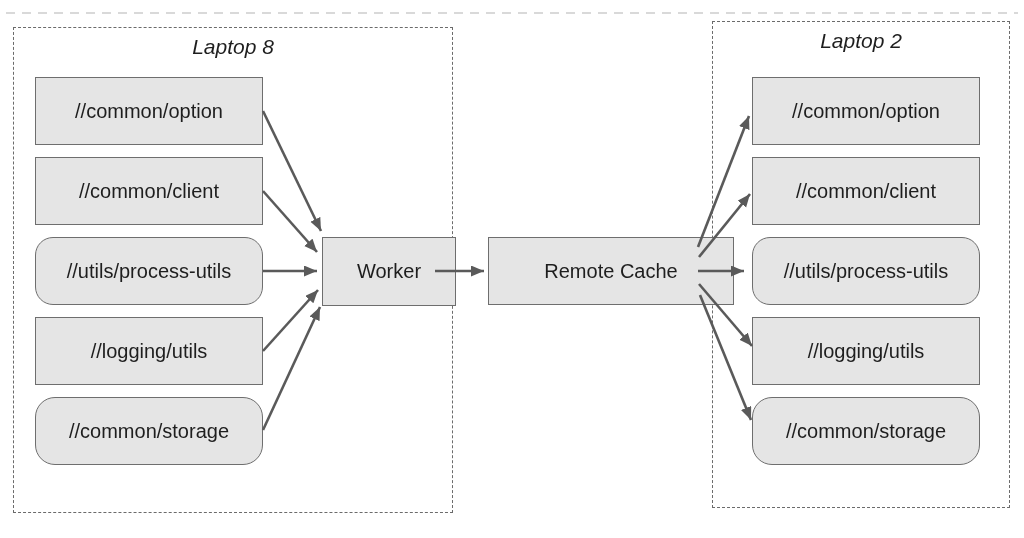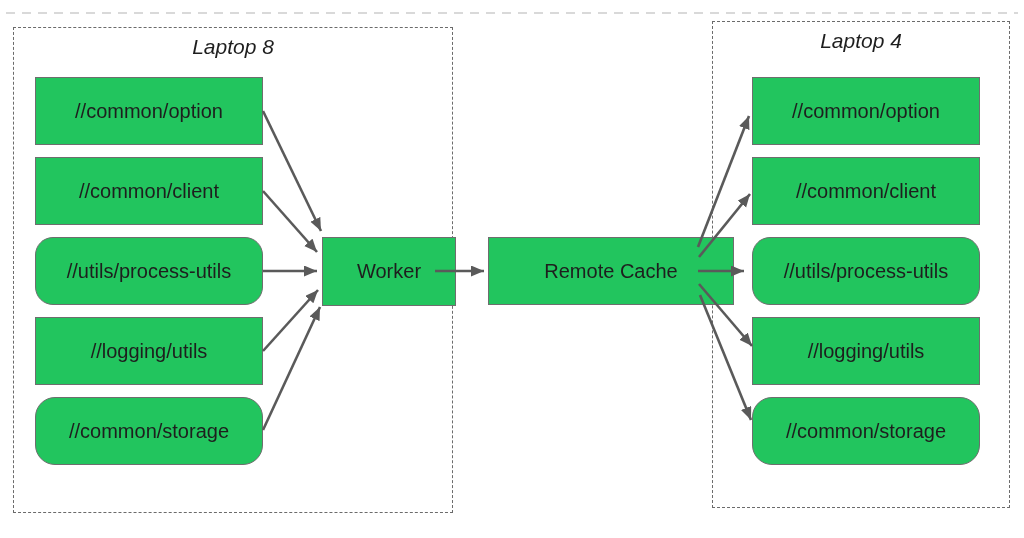--- a/index.html
+++ b/index.html
@@ -37,21 +37,21 @@
   .laptop-title {
     margin-top: 7px;
     text-align: center;
     font-style: italic;
     font-size: 21px;
     color: #1e1e1e;
   }
   .node {
     position: absolute;
     box-sizing: border-box;
-    background: #22c55e;
+    background: #e5e5e5;
     border: 1.5px solid #6e6e6e;
     display: flex;
     align-items: center;
     justify-content: center;
     font-size: 20px;
     color: #1e1e1e;
     text-align: center;
   }
   .target { width: 228px; height: 68px; }
   .t-left  { left: 35px;  }
@@ -81,21 +81,21 @@
 
 <div class="canvas">
 
   <div class="cropped-line"></div>
 
   <div class="laptop-box l1">
     <div class="laptop-title">Laptop 8</div>
   </div>
 
   <div class="laptop-box l2">
-    <div class="laptop-title">Laptop 4</div>
+    <div class="laptop-title">Laptop 2</div>
   </div>
 
   <div class="node target t-left row1">//common/option</div>
   <div class="node target t-left row2">//common/client</div>
   <div class="node target t-left row3">//utils/process-utils</div>
   <div class="node target t-left row4">//logging/utils</div>
   <div class="node target t-left row5">//common/storage</div>
 
   <div class="node worker">Worker</div>
   <div class="node remote">Remote Cache</div>

